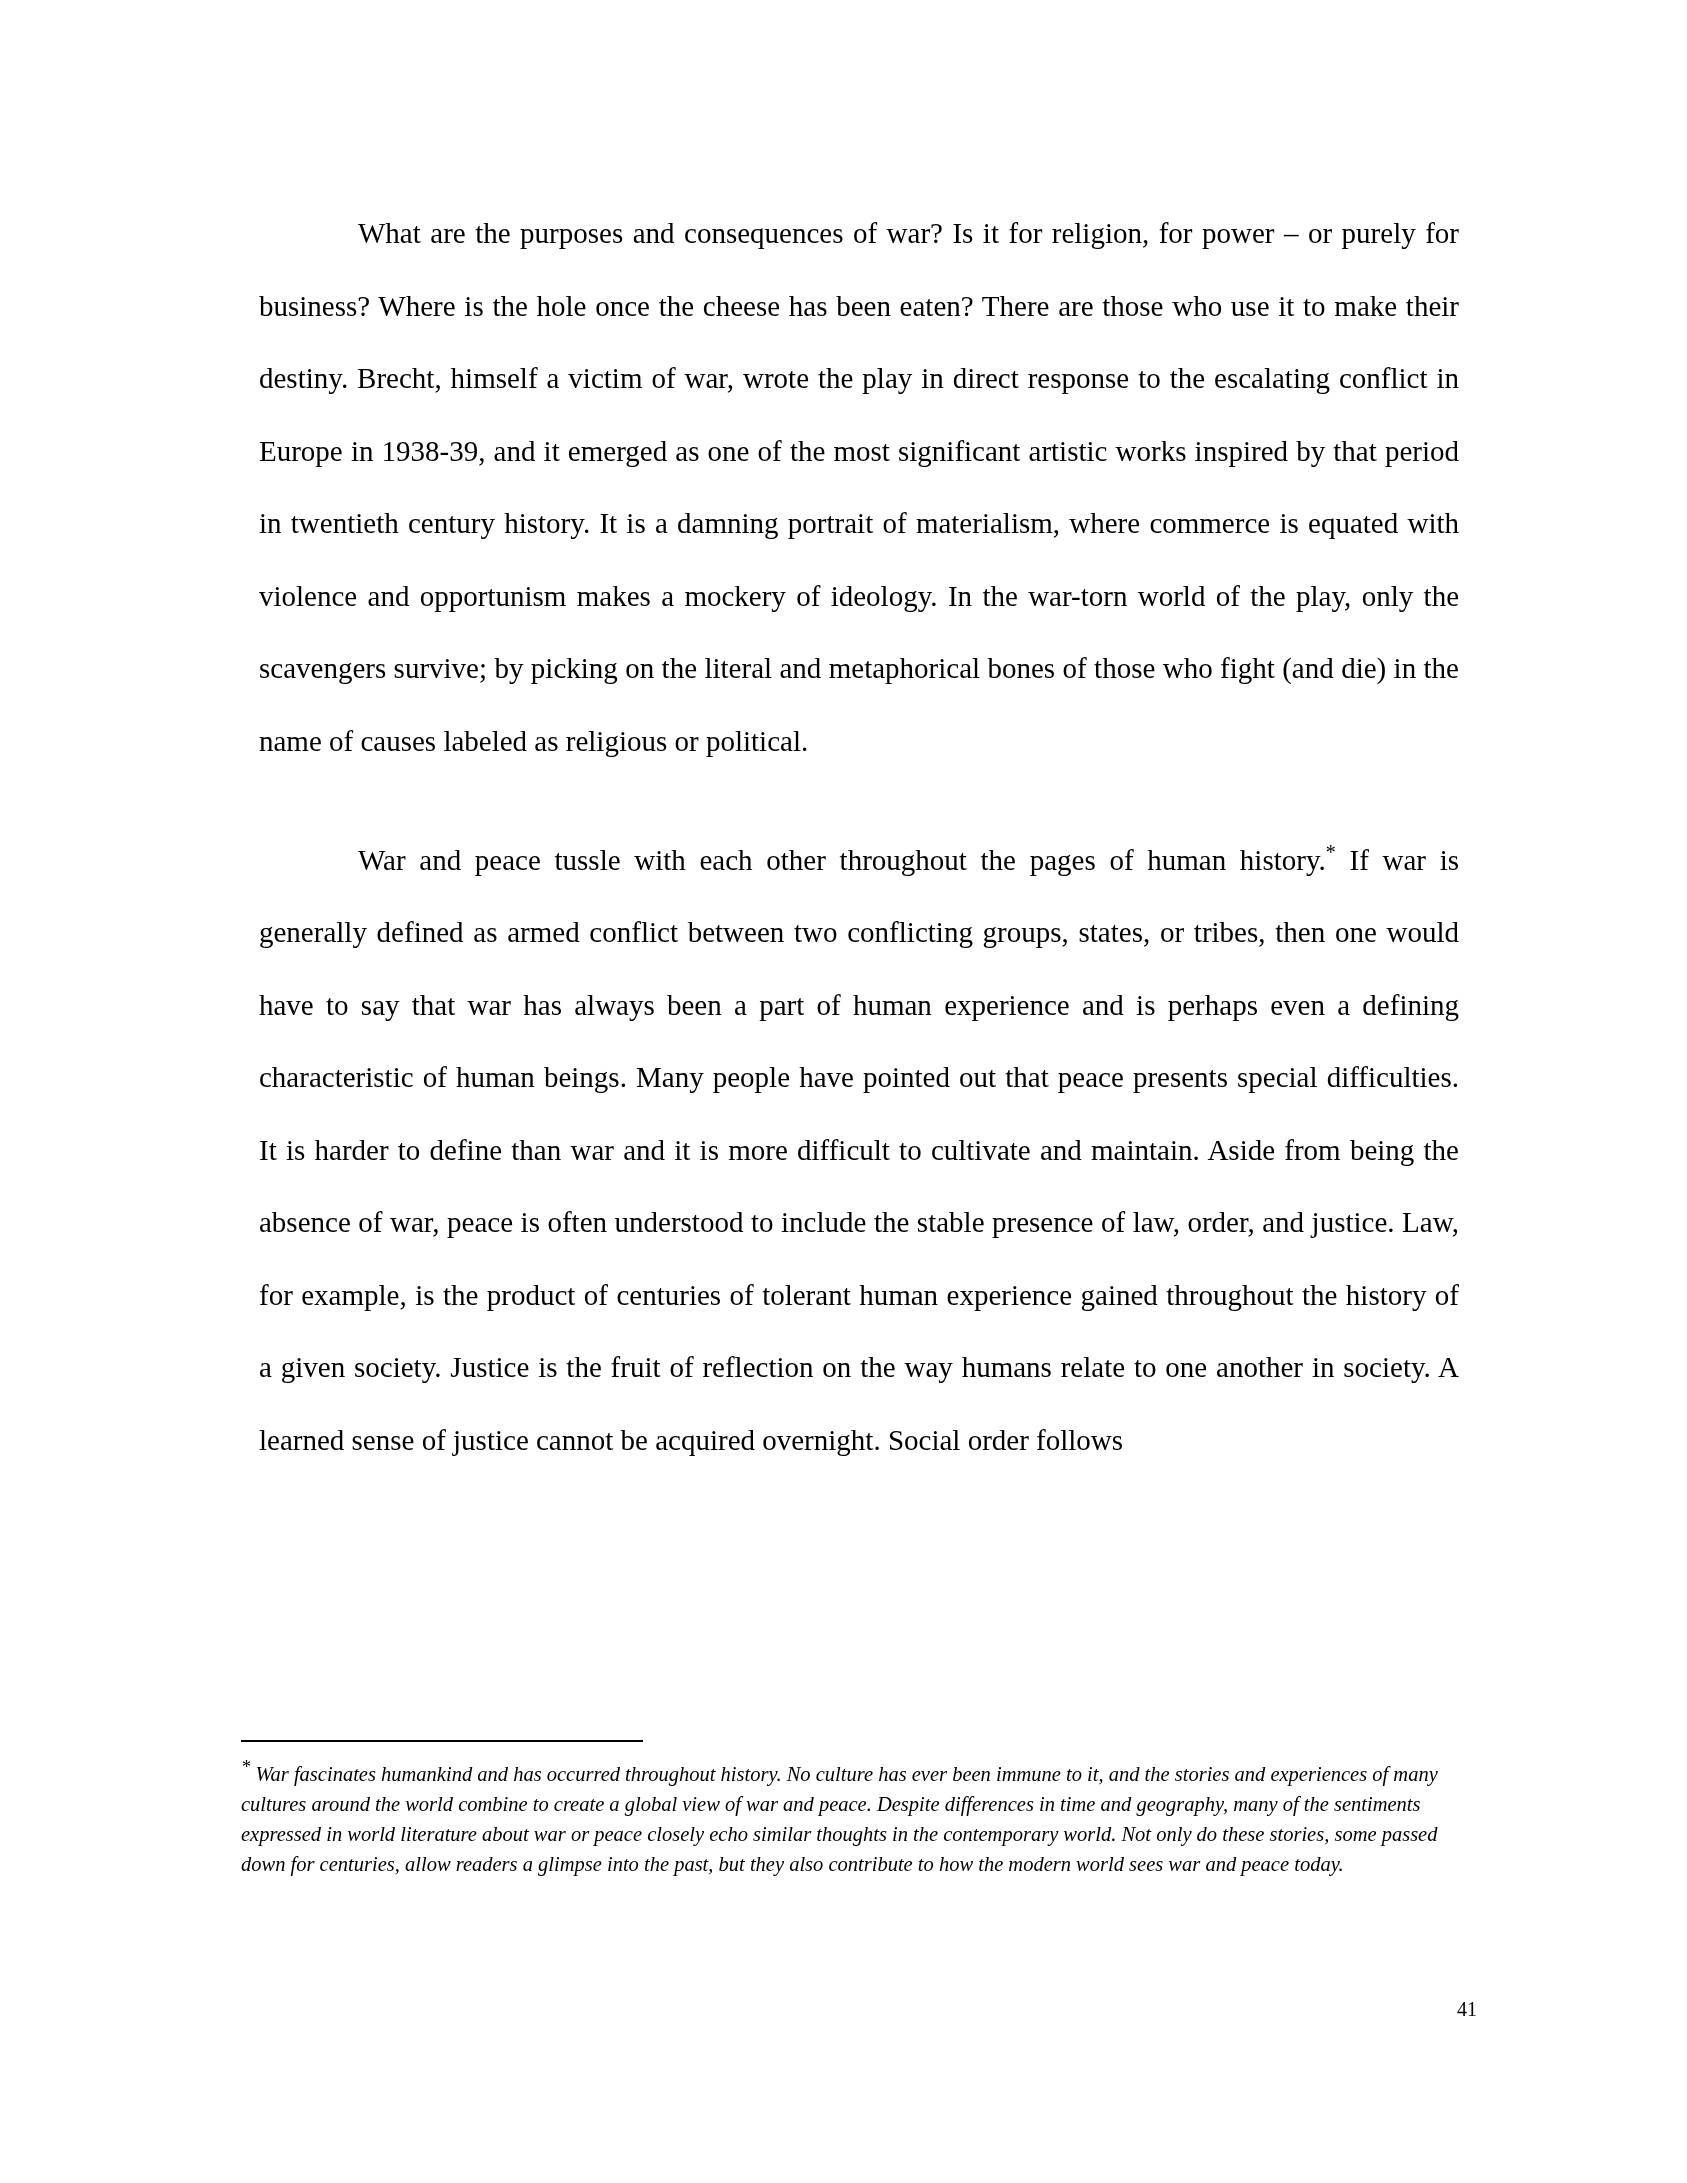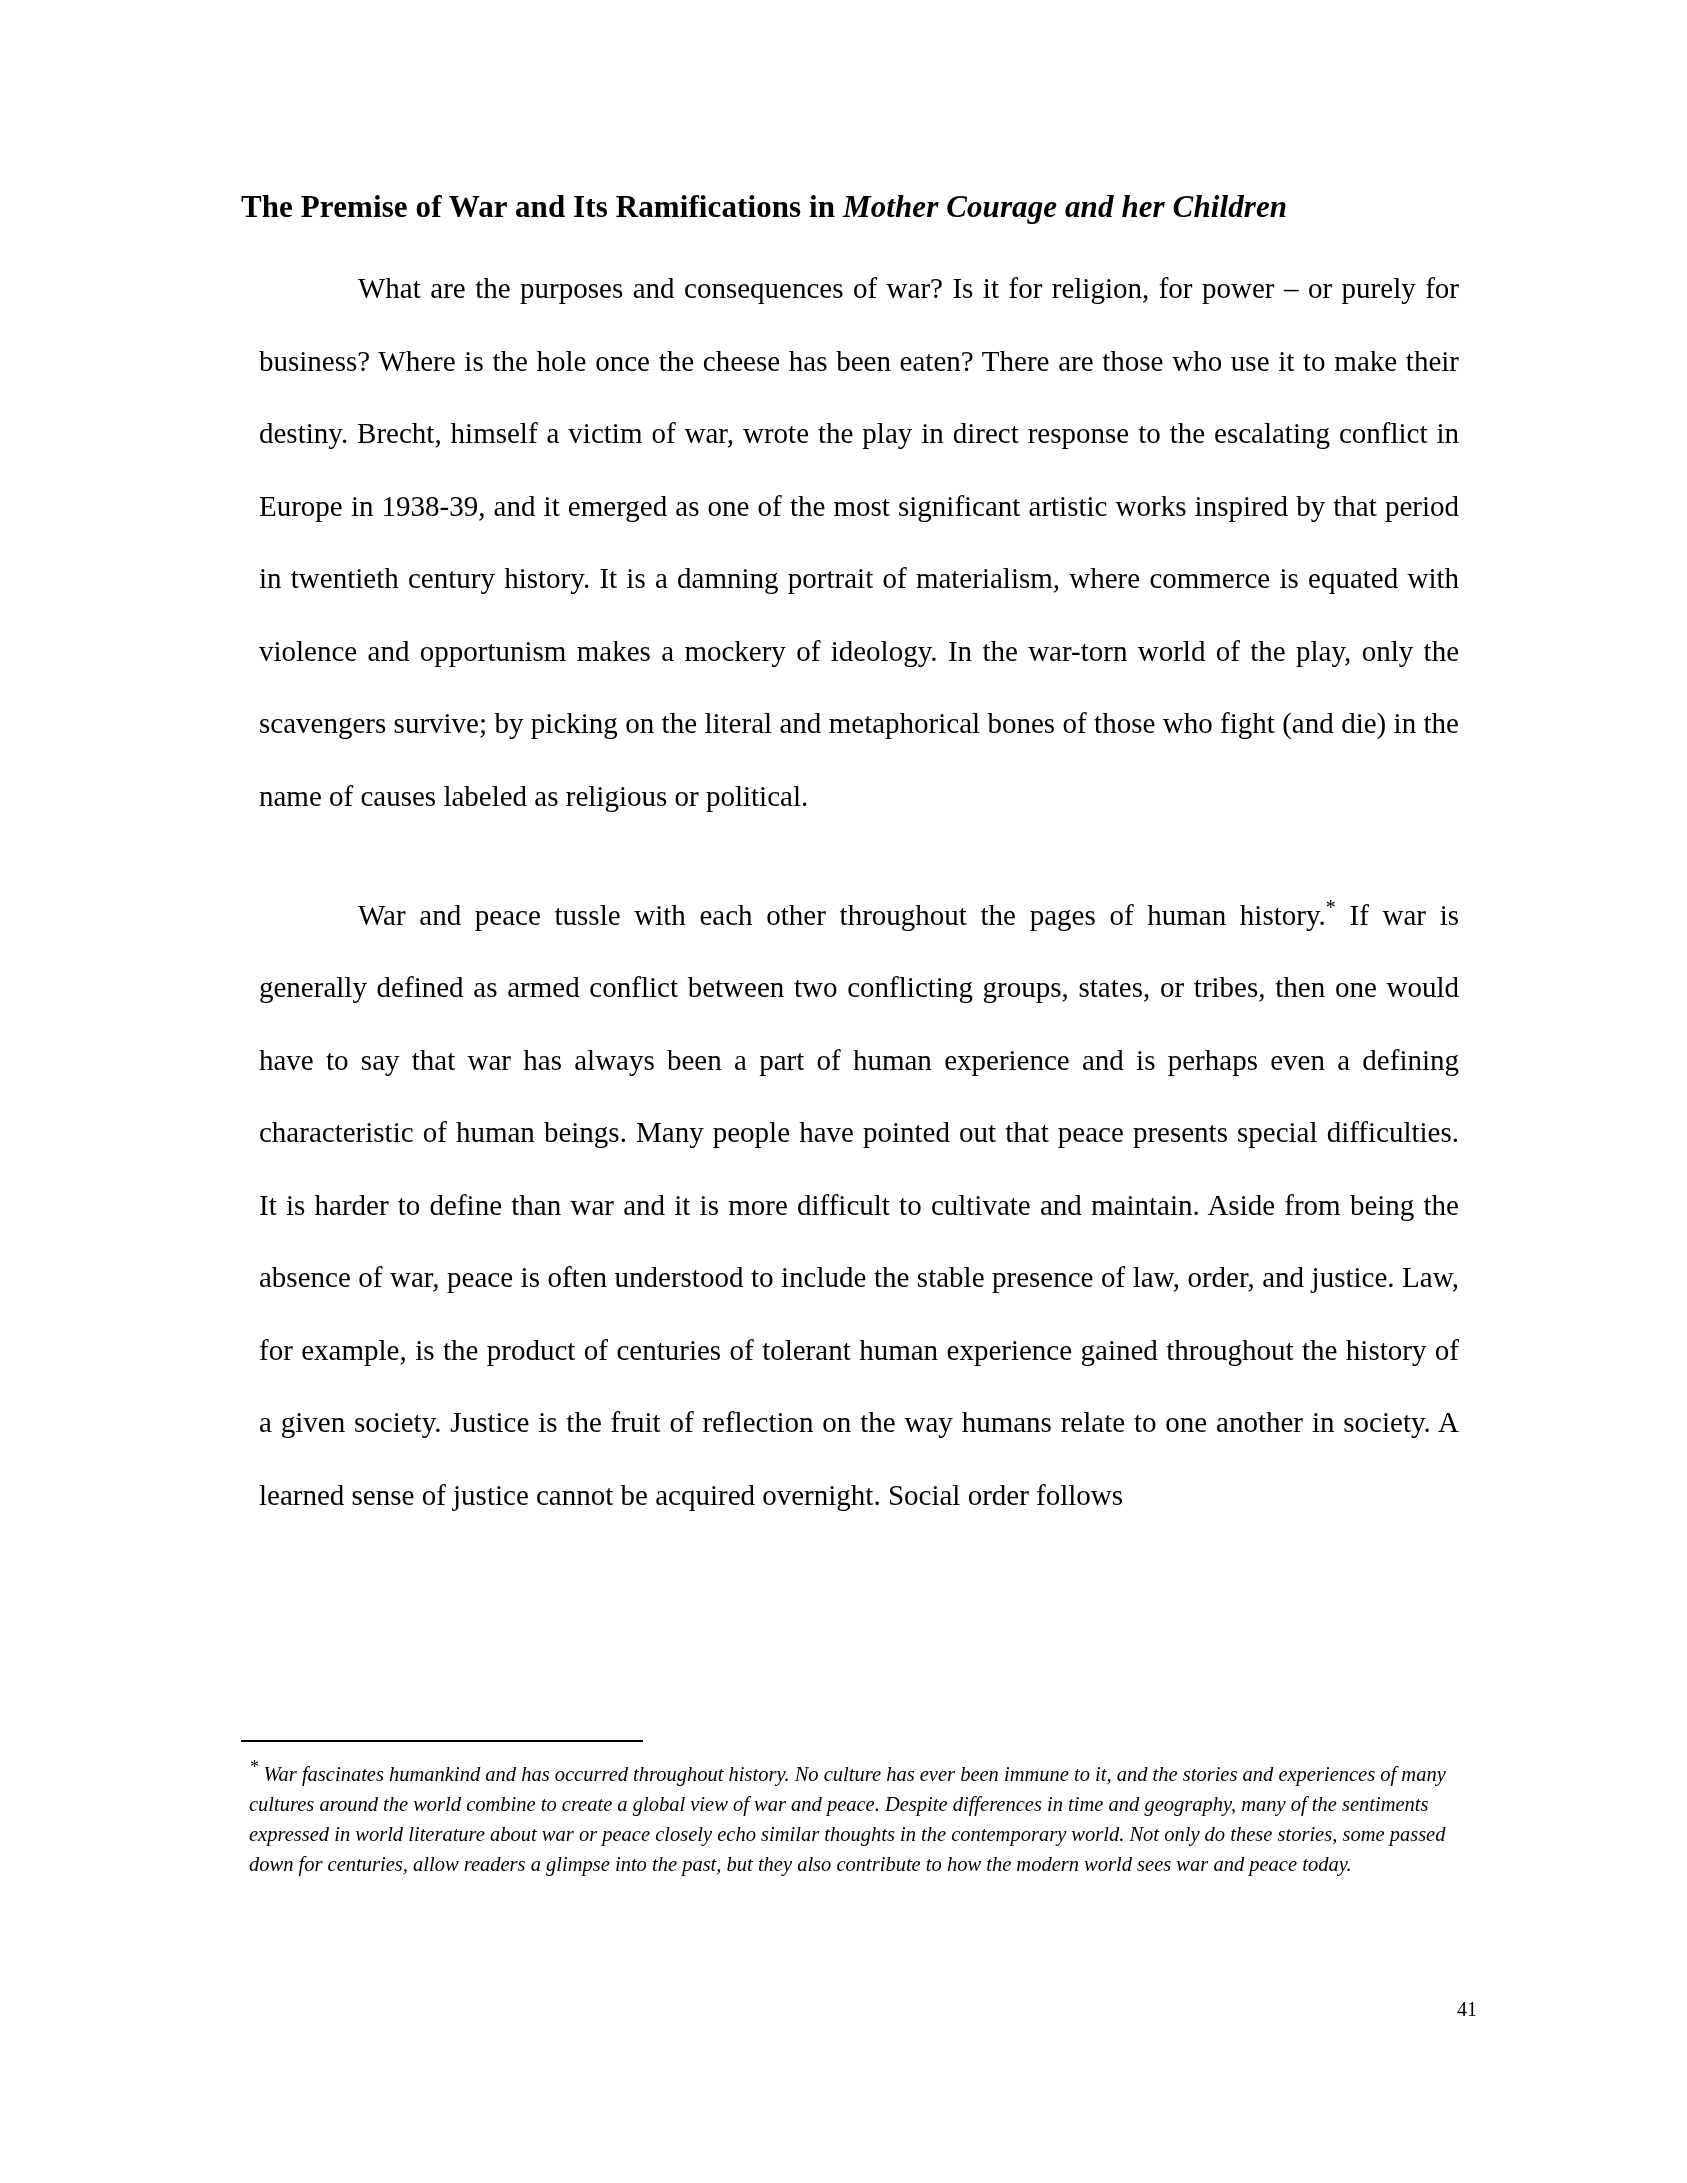--- a/index.html
+++ b/index.html
@@ -56,21 +56,21 @@
     width: 402px;
     height: 0;
     border-top: 2px solid #000;
     margin: 0 0 12px 0;
   }
   .footnote-text {
     font-size: 20.5px;
     font-style: italic;
     line-height: 1.47;
     text-align: left;
-    margin: 8px;
+    margin: 0;
   }
   .footnote-marker {
     font-size: 18.5px;
     vertical-align: super;
   }
   .sup-star {
     font-size: 20px;
     vertical-align: super;
     line-height: 0;
   }
@@ -81,21 +81,20 @@
     font-size: 20px;
     line-height: 1;
     text-align: right;
   }
 </style>
 </head>
 <body>
 
 <div class="page">
 
-  <h1 class="doc-title"><span>The Premise of War and Its Ramifications in </span><span class="ital">Mother Courage and her Children</span></h1>
 
   <p class="body-par">What are the purposes and consequences of war? Is it for religion, for power – or purely for business? Where is the hole once the cheese has been eaten? There are those who use it to make their destiny. Brecht, himself a victim of war, wrote the play in direct response to the escalating conflict in Europe in 1938-39, and it emerged as one of the most significant artistic works inspired by that period in twentieth century history. It is a damning portrait of materialism, where commerce is equated with violence and opportunism makes a mockery of ideology. In the war-torn world of the play, only the scavengers survive; by picking on the literal and metaphorical bones of those who fight (and die) in the name of causes labeled as religious or political.</p>
 
   <div class="par-spacer"></div>
 
   <p class="body-par"><span>War and peace tussle with each other throughout the pages of human history.</span><span class="sup-star">*</span><span> If war is generally defined as armed conflict between two conflicting groups, states, or tribes, then one would have to say that war has always been a part of human experience and is perhaps even a defining characteristic of human beings. Many people have pointed out that peace presents special difficulties. It is harder to define than war and it is more difficult to cultivate and maintain. Aside from being the absence of war, peace is often understood to include the stable presence of law, order, and justice. Law, for example, is the product of centuries of tolerant human experience gained throughout the history of a given society. Justice is the fruit of reflection on the way humans relate to one another in society. A learned sense of justice cannot be acquired overnight. Social order follows</span></p>
 
   <div class="footnote-wrap">
     <div class="footnote-rule"></div>
     <p class="footnote-text"><span class="footnote-marker">*</span> <span>War fascinates humankind and has occurred throughout history. No culture has ever been immune to it, and the stories and experiences of many cultures around the world combine to create a global view of war and peace. Despite differences in time and geography, many of the sentiments expressed in world literature about war or peace closely echo similar thoughts in the contemporary world. Not only do these stories, some passed down for centuries, allow readers a glimpse into the past, but they also contribute to how the modern world sees war and peace today.</span></p>

